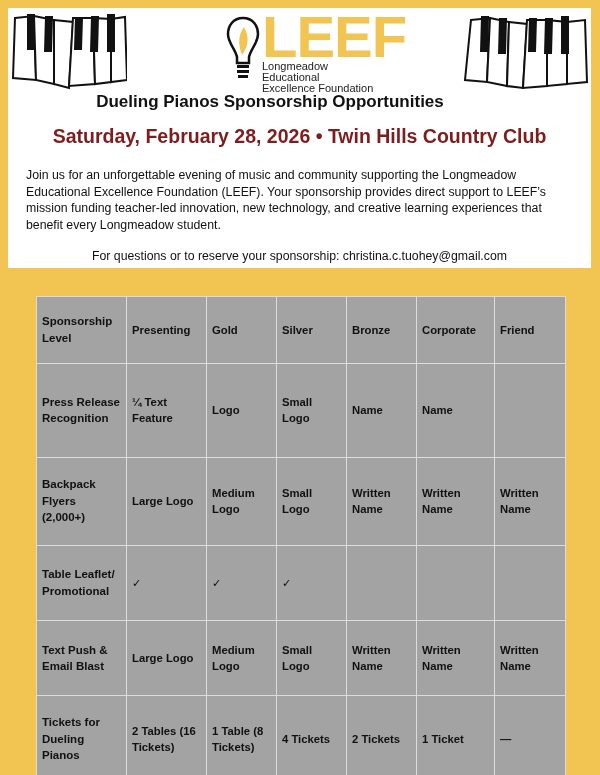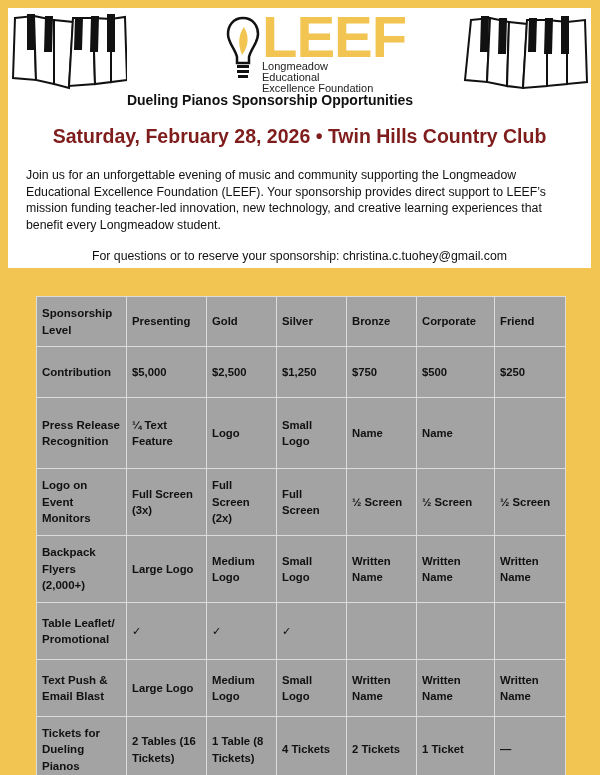--- a/index.html
+++ b/index.html
@@ -23,21 +23,21 @@
     position: absolute; left: 36px; top: -6px;
     font-family: "Liberation Sans", sans-serif; font-weight: bold;
     font-size: 58px; letter-spacing: -1px; color: #f2c553; line-height: 56px;
   }
   .logo .org {
     position: absolute; left: 36px; top: 46px;
     font-size: 11px; line-height: 11px; color: #222;
   }
   .title {
     position: absolute; left: 8px; width: 524px; top: 92px;
-    text-align: center; font-weight: bold; font-size: 14px; color: #111;
+    text-align: center; font-weight: bold; font-size: 17px; color: #111;
   }
   .subtitle {
     position: absolute; left: 8px; width: 583px; top: 125px;
     text-align: center; font-weight: bold; font-size: 19.5px; color: #7f1d1d;
   }
   .intro {
     position: absolute; left: 26px; width: 548px; top: 167px;
     text-align: left; font-size: 12.3px; line-height: 16.5px; color: #111;
   }
   .contact {
@@ -131,46 +131,28 @@
   <tbody>
       <tr style="height:46px">
     <td class="rowlabel">Sponsorship Level</td>
     <td>Presenting</td>
     <td>Gold</td>
     <td>Silver</td>
     <td>Bronze</td>
     <td>Corporate</td>
     <td>Friend</td>
   </tr>
-  <tr style="height:46px">
-    <td class="rowlabel">Contribution</td>
-    <td>$5,000</td>
-    <td>$2,500</td>
-    <td>$1,250</td>
-    <td>$750</td>
-    <td>$500</td>
-    <td>$250</td>
-  </tr>
   <tr style="height:65px">
     <td class="rowlabel">Press Release Recognition</td>
     <td>¼ Text Feature</td>
     <td>Logo</td>
     <td>Small Logo</td>
     <td>Name</td>
     <td>Name</td>
     <td></td>
-  </tr>
-  <tr style="height:61px">
-    <td class="rowlabel">Logo on Event Monitors</td>
-    <td>Full Screen (3x)</td>
-    <td>Full Screen (2x)</td>
-    <td>Full Screen</td>
-    <td>½ Screen</td>
-    <td>½ Screen</td>
-    <td>½ Screen</td>
   </tr>
   <tr style="height:61px">
     <td class="rowlabel">Backpack Flyers (2,000+)</td>
     <td>Large Logo</td>
     <td>Medium Logo</td>
     <td>Small Logo</td>
     <td>Written Name</td>
     <td>Written Name</td>
     <td>Written Name</td>
   </tr>

